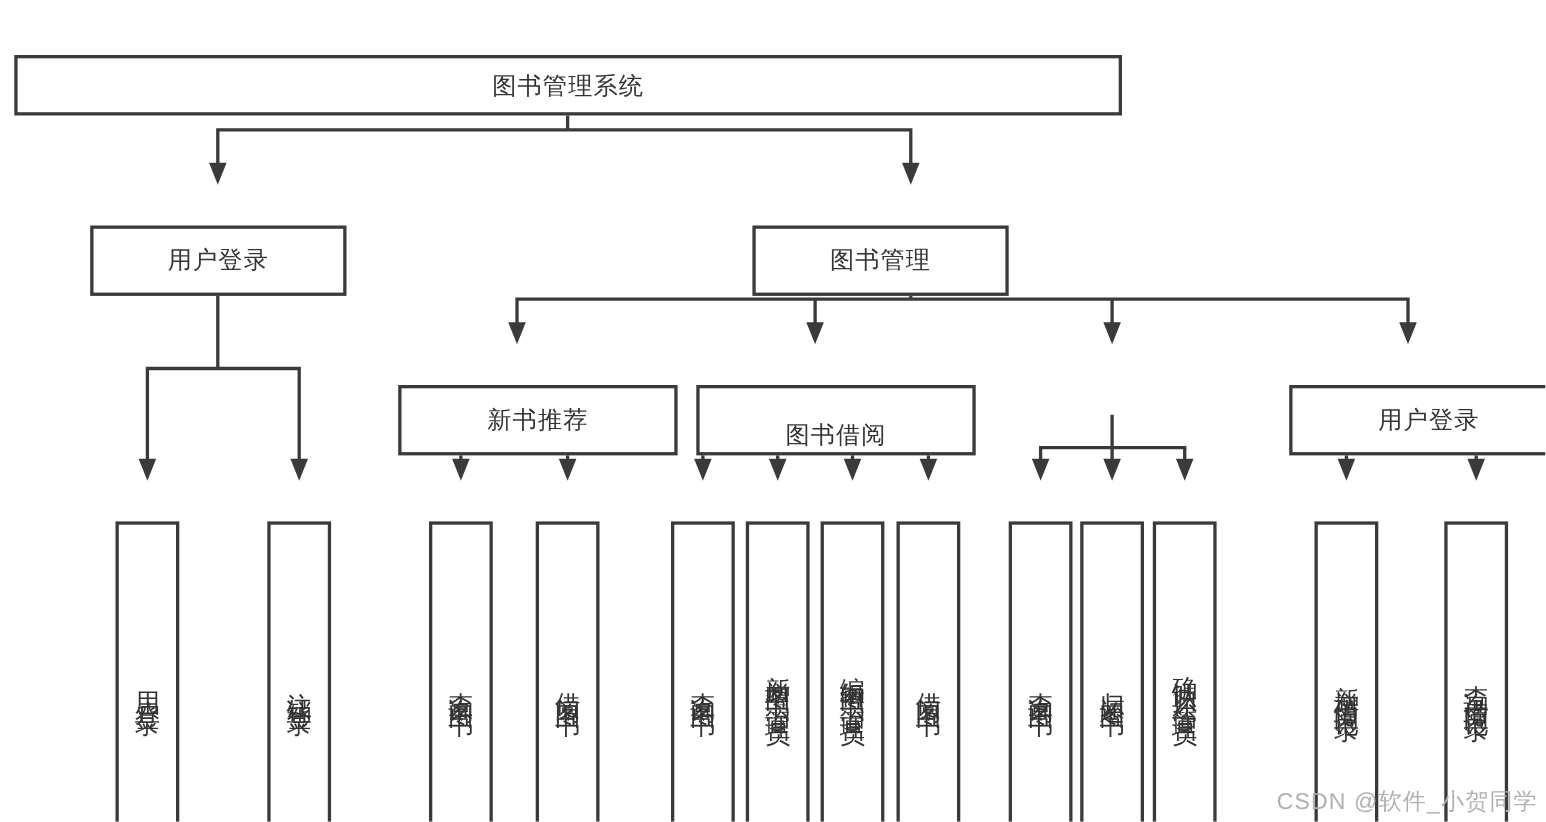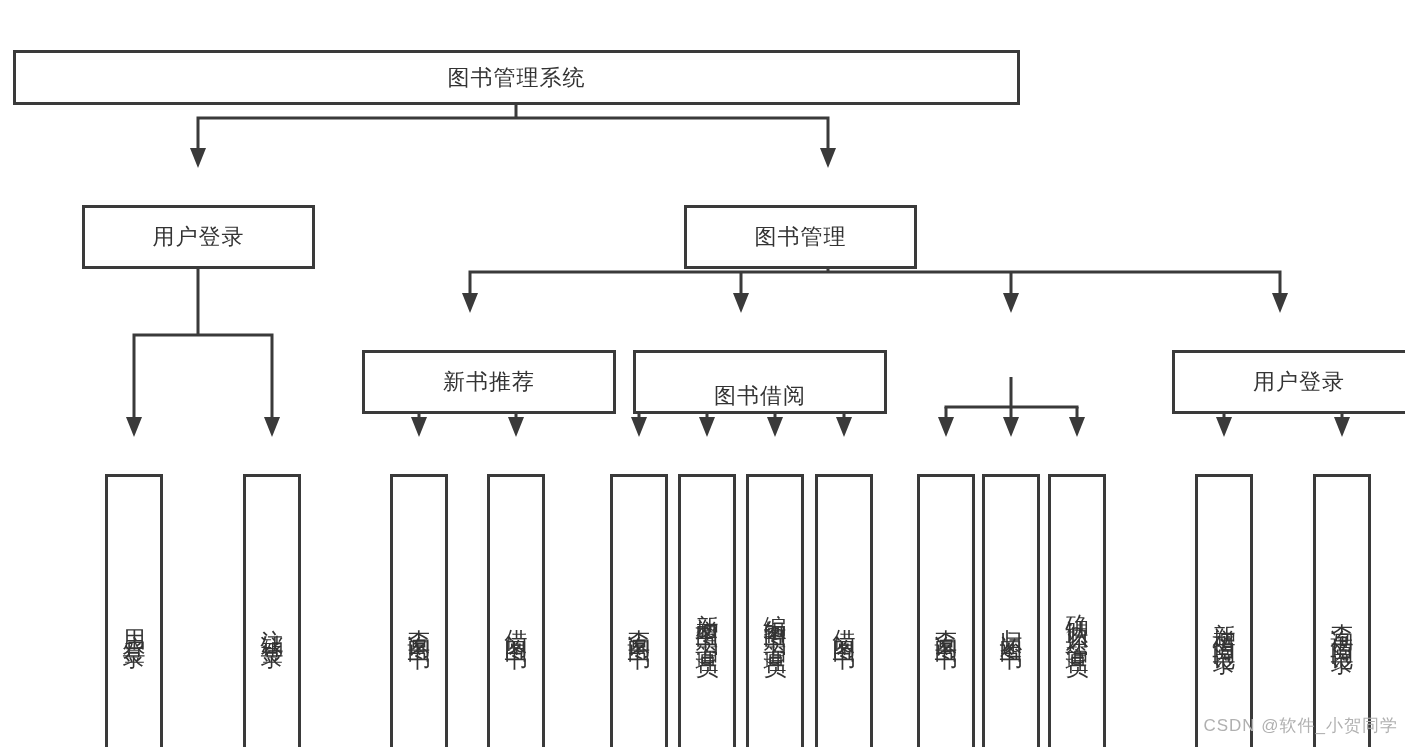--- a/index.html
+++ b/index.html
@@ -58,21 +58,21 @@
     font-size: 23px;
     letter-spacing: 6px;
     line-height: 1;
     color: #333333;
     white-space: nowrap;
   }
   #watermark {
     position: absolute;
     right: 7px;
     top: 714px;
-    font-size: 17px;
+    font-size: 21px;
     color: #b0b0b0;
     letter-spacing: 1px;
     white-space: nowrap;
   }
 </style>
 </head>
 <body>
 
 <div id="canvas">
 

